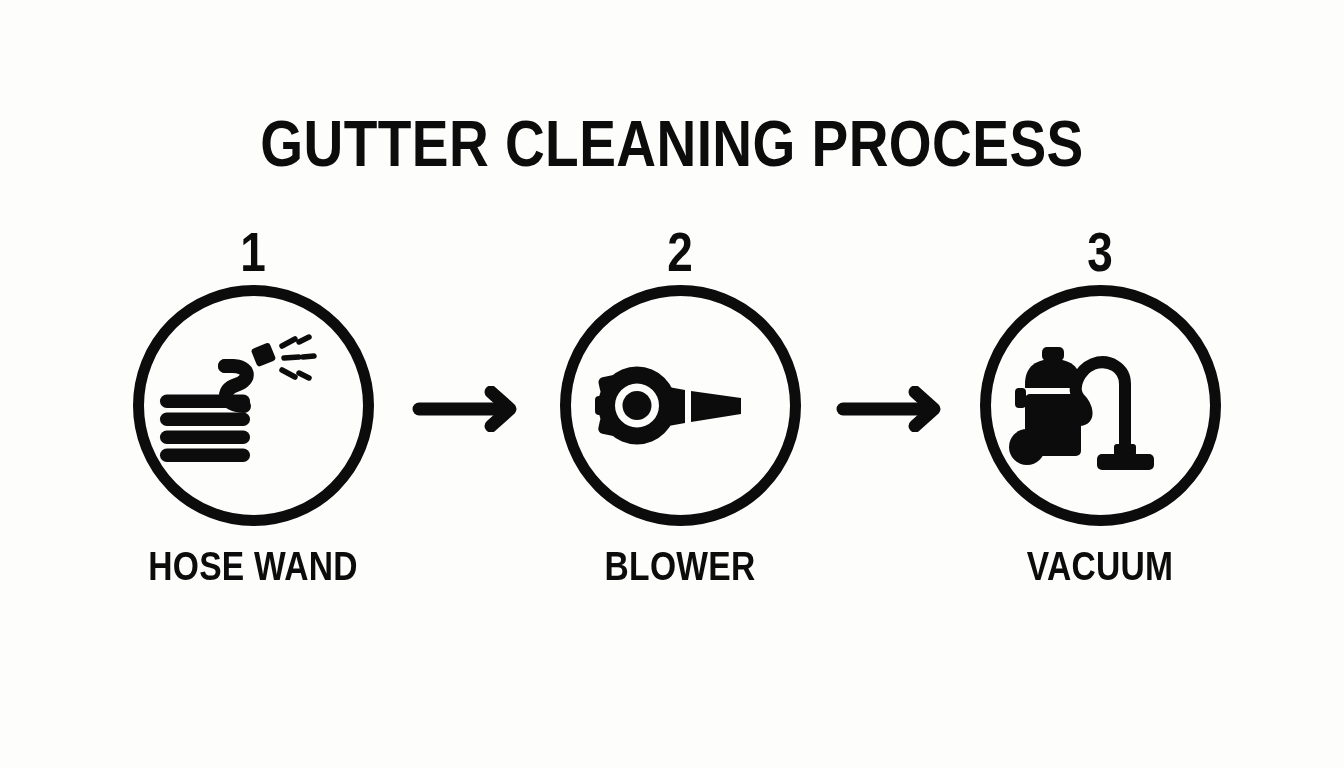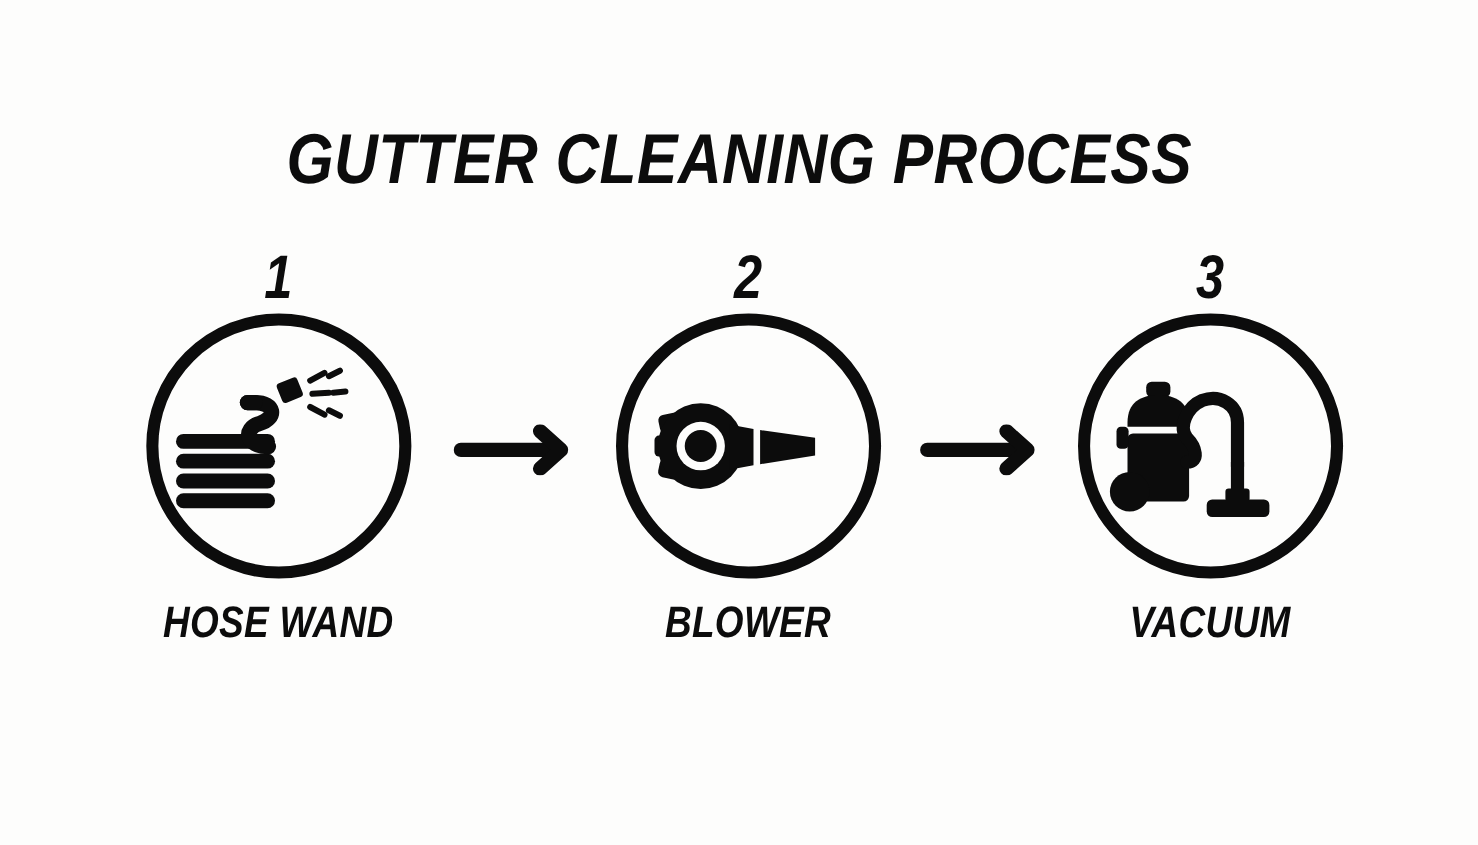--- a/index.html
+++ b/index.html
@@ -13,21 +13,20 @@
     background: #fdfdfc;
     font-family: "Liberation Sans", sans-serif;
     overflow: hidden;
   }
 
   #infographic {
     position: relative;
     width: 1344px;
     height: 768px;
     background: #fdfdfc;
-    font-style: italic;
   }
 
   
   .title {
     position: absolute;
     left: 0;
     top: 108px;
     width: 1344px;
     text-align: center;
     font-family: "Liberation Sans", sans-serif;

